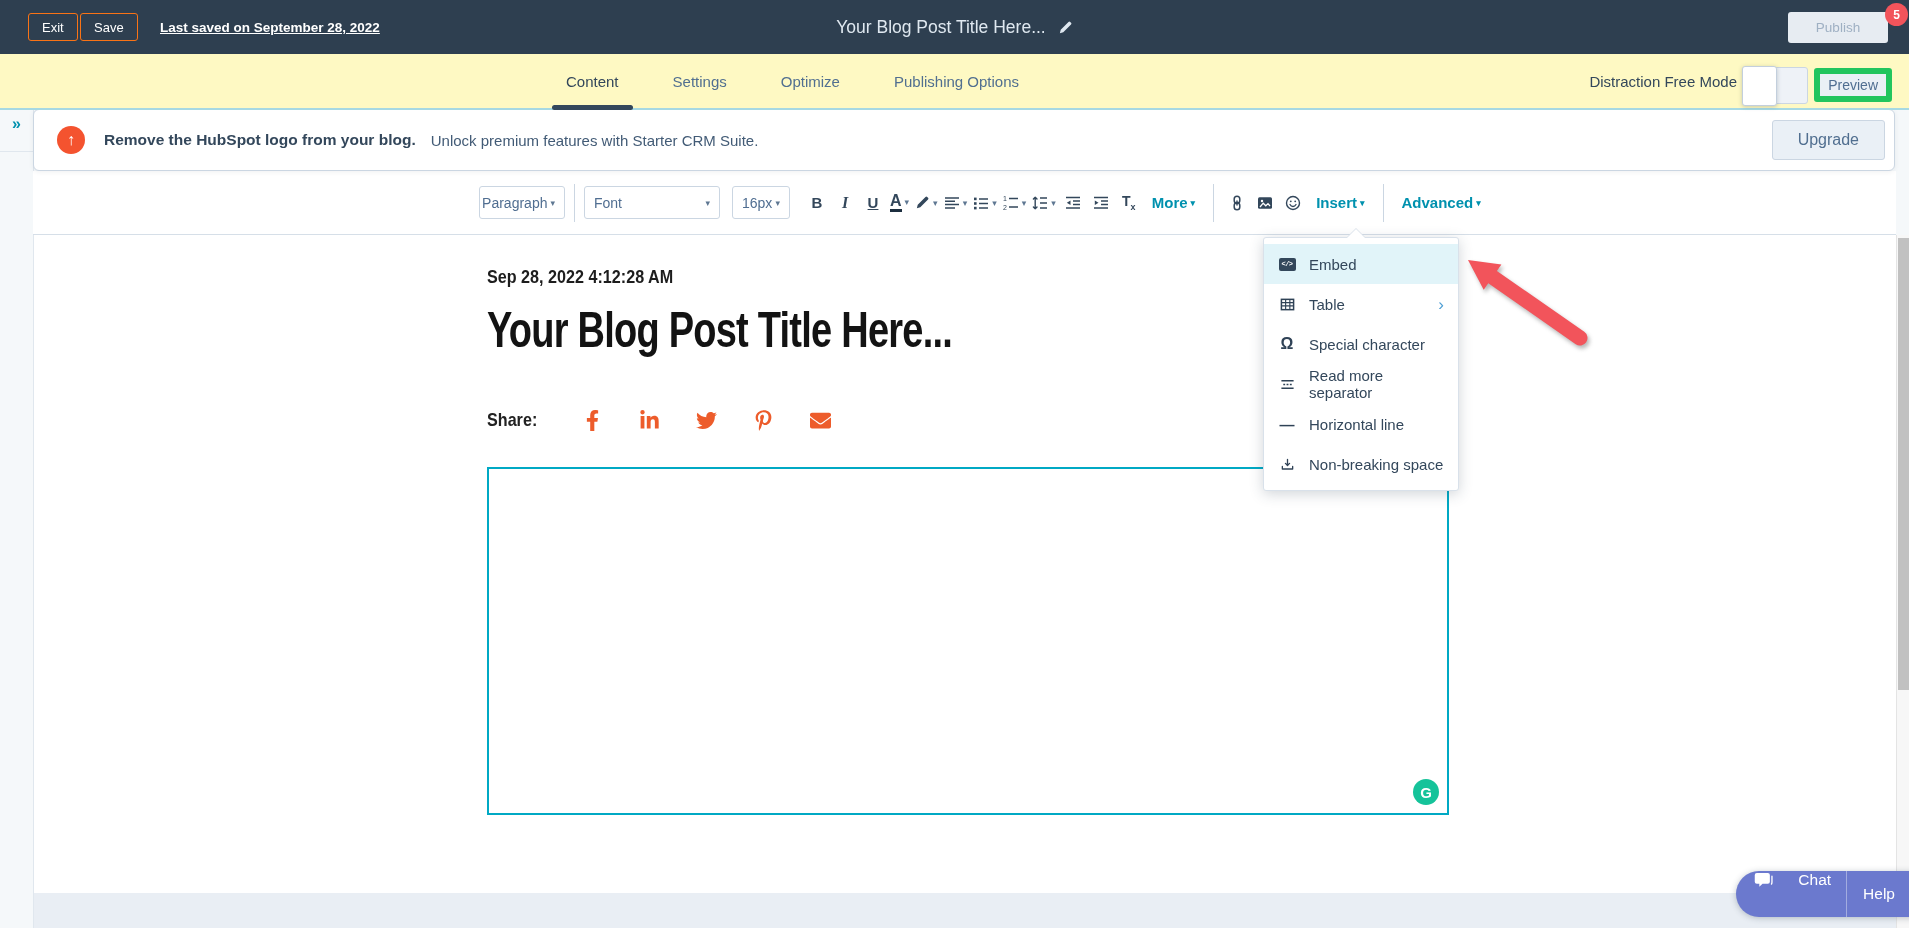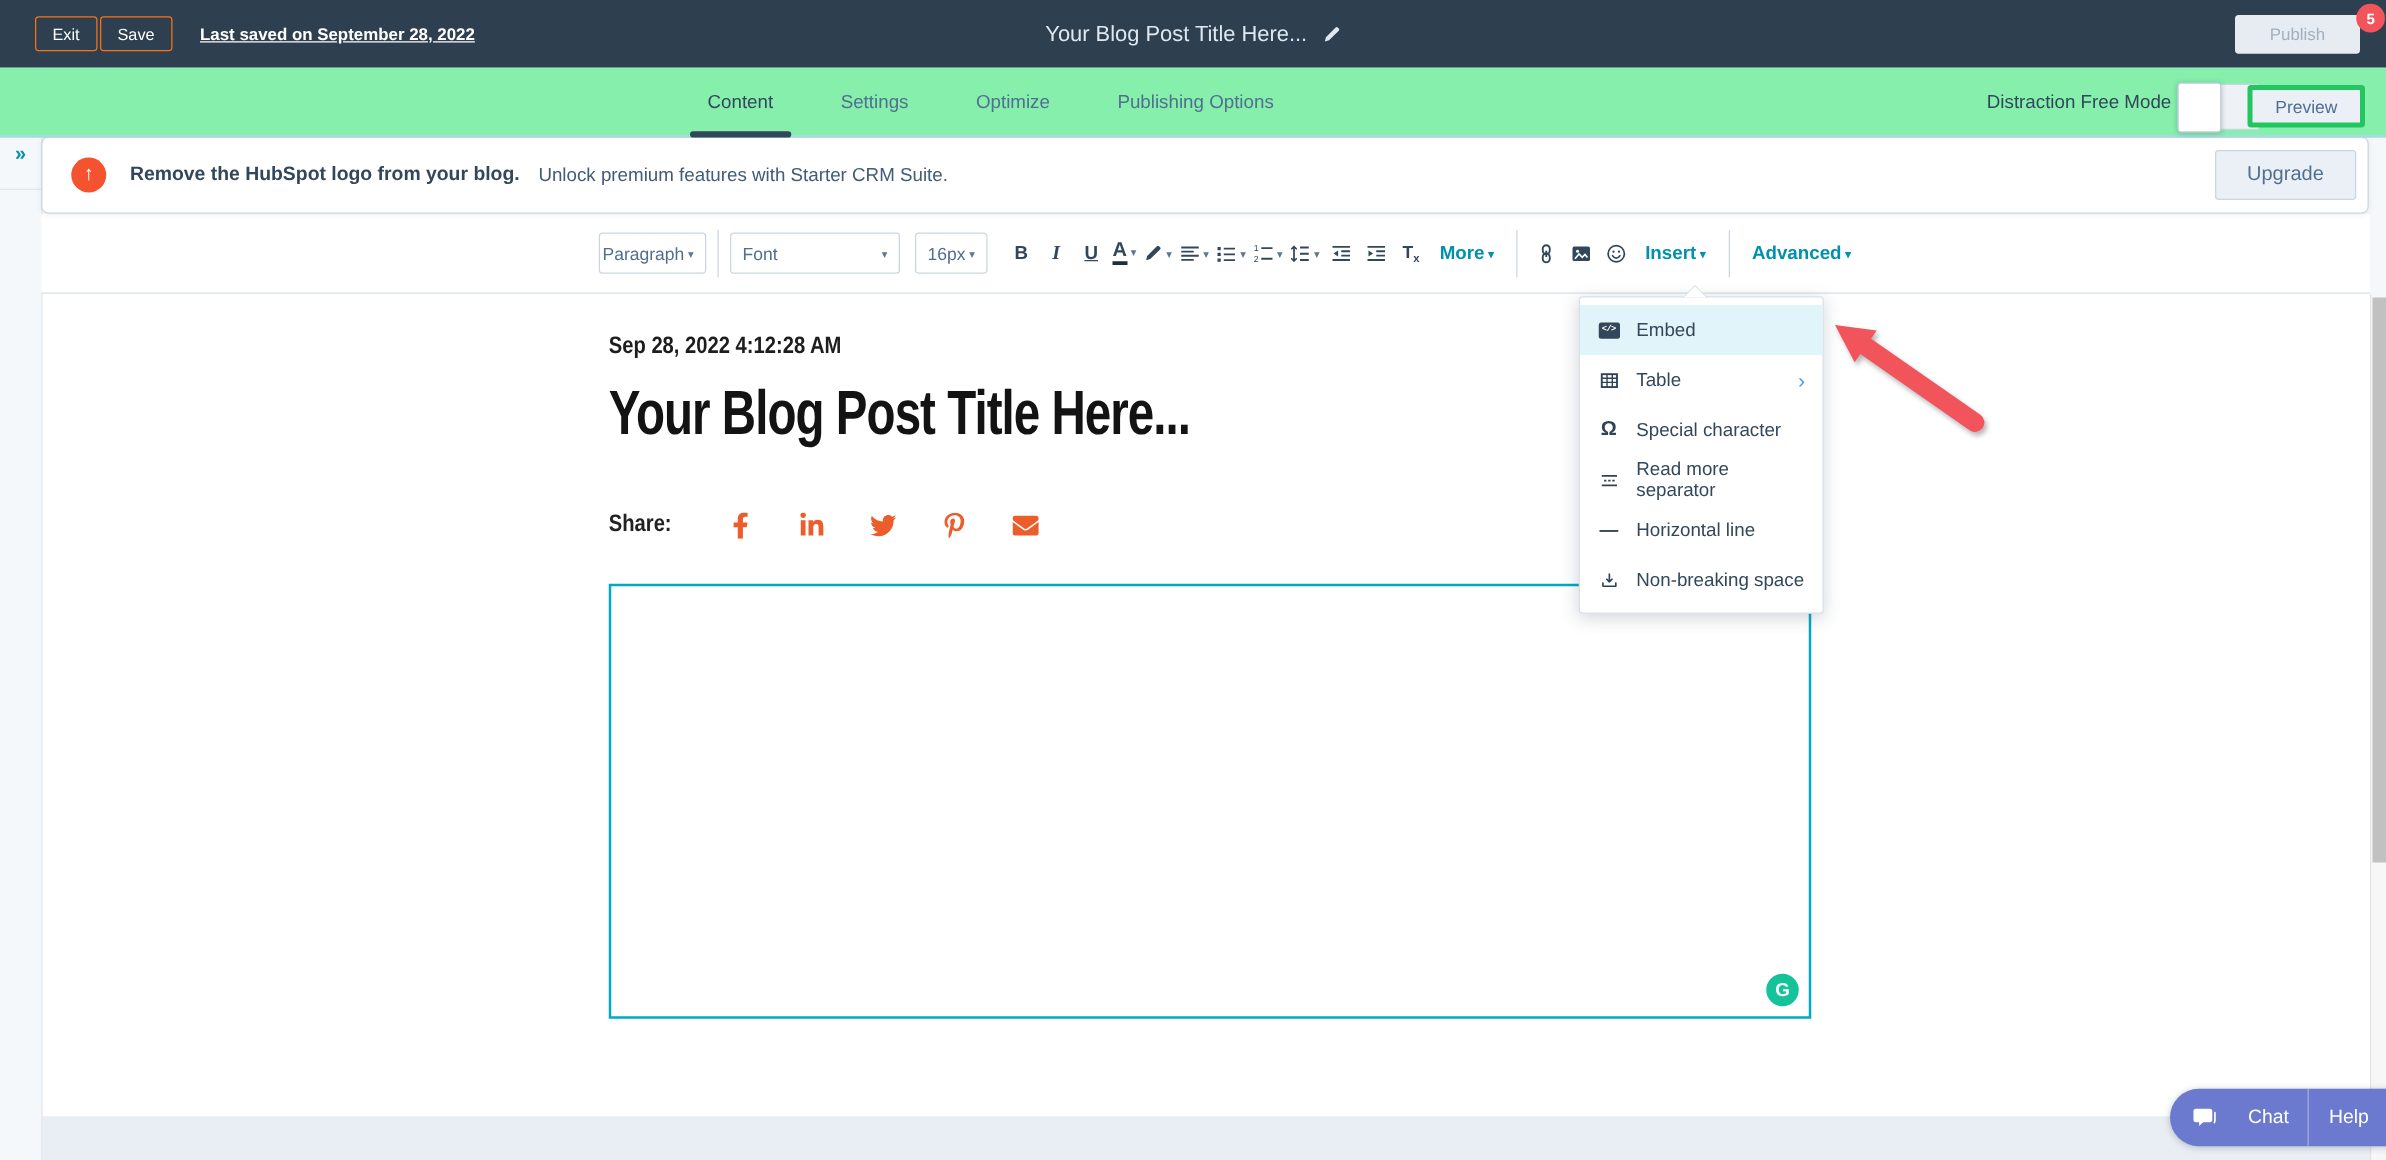--- a/index.html
+++ b/index.html
@@ -16,35 +16,35 @@
              color:#fff;font-size:13.5px;font-weight:700;text-decoration:underline;cursor:pointer;}
   .tb-title{position:absolute;left:0;top:0;width:100%;height:54px;display:flex;align-items:center;
             justify-content:center;gap:12px;color:#dfe8f0;font-size:17.5px;pointer-events:none;}
   .publish{position:absolute;right:21px;top:12px;width:100px;height:31px;background:#e7ecf2;
            border:none;border-radius:3px;color:#9fb0c3;font-size:13.5px;}
   .badge{position:absolute;right:1px;top:3px;width:23px;height:23px;border-radius:50%;
          background:#f2545b;color:#fff;font-size:12px;font-weight:700;display:flex;
          align-items:center;justify-content:center;z-index:310;}
 
   
-  .tabbar{position:absolute;left:0;top:54px;width:1909px;height:54px;background:#86efac;
+  .tabbar{position:absolute;left:0;top:54px;width:1909px;height:54px;background:#fef9c3;
           border-bottom:2px solid #a6d9e3;z-index:250;}
   .tabs{position:absolute;left:566px;top:0;height:100%;display:flex;gap:54px;}
   .tab{position:relative;display:flex;align-items:center;font-size:15px;color:#516f90;cursor:pointer;}
   .tab.active{color:#33475b;}
   .tab.active::after{content:'';position:absolute;left:-14px;right:-14px;bottom:-2px;height:5px;
           background:#33475b;border-radius:3px;}
   .dfm{position:absolute;right:172px;top:0;height:100%;display:flex;align-items:center;
        font-size:15px;color:#33475b;}
   .toggle{position:absolute;right:101px;top:13px;width:64px;height:35px;background:#eef2f7;
           border:1px solid #cbd6e2;border-radius:3px;cursor:pointer;}
   .knob{position:absolute;left:-1px;top:-2px;width:33px;height:38px;background:#fff;
         border:1px solid #c3cfdd;border-radius:3px;box-shadow:0 1px 4px rgba(45,62,80,.25);}
-  .preview{position:absolute;right:17px;top:14px;height:34px;padding:0 18px;background:#eaf0f6;
-           border:4px solid #22c55e;border-radius:3px;color:#506e91;font-size:14px;}
+  .preview{position:absolute;right:17px;top:14px;height:34px;padding:0 8px;background:#eaf0f6;
+           border:6px solid #22c55e;border-radius:3px;color:#506e91;font-size:14px;}
 
   
   .strip{position:absolute;left:0;top:108px;width:33px;bottom:0;background:#f5f8fa;
          border-right:1px solid #e0e7ee;z-index:20;}
   .strip-head{position:absolute;left:0;top:0;width:100%;height:44px;border-bottom:1px solid #e0e7ee;
          display:flex;align-items:flex-start;justify-content:center;padding-top:8px;box-sizing:border-box;}
   .expander{color:#0091ae;font-size:16px;font-weight:700;cursor:pointer;line-height:1;}
 
   
   .banner{position:absolute;left:33px;top:109px;width:1862px;height:62px;background:#fff;
@@ -123,21 +123,21 @@
 
   
   .sb{position:absolute;right:0;top:235px;width:13px;bottom:0;background:#f7f7f7;
       border-left:1px solid #e4e4e4;z-index:90;box-sizing:border-box;}
   .sb-thumb{position:absolute;left:1px;top:3px;width:11px;height:452px;background:#c1c1c1;cursor:grab;}
 
   
   .chatpill{position:absolute;right:-8px;bottom:11px;height:46px;background:#6b79ce;
             border-radius:23px 0 0 23px;display:flex;align-items:center;color:#fff;
             z-index:200;box-shadow:0 1px 6px rgba(45,62,80,.3);}
-  .chatseg{display:flex;align-items:center;gap:24px;padding:0 15px 0 17px;font-size:15.5px;cursor:pointer;height:100%;}
+  .chatseg{display:flex;gap:24px;padding:0 15px 0 17px;font-size:15.5px;cursor:pointer;height:100%;}
   .pilldiv{width:1px;height:100%;background:rgba(255,255,255,.38);}
   .helpseg{padding:0 22px 0 16px;font-size:15.5px;cursor:pointer;display:flex;align-items:center;height:100%;}
 
   svg{display:block;}
 </style>
 </head>
 <body>
 
 <div class="topbar">
   <button class="darkbtn exit">Exit</button>

